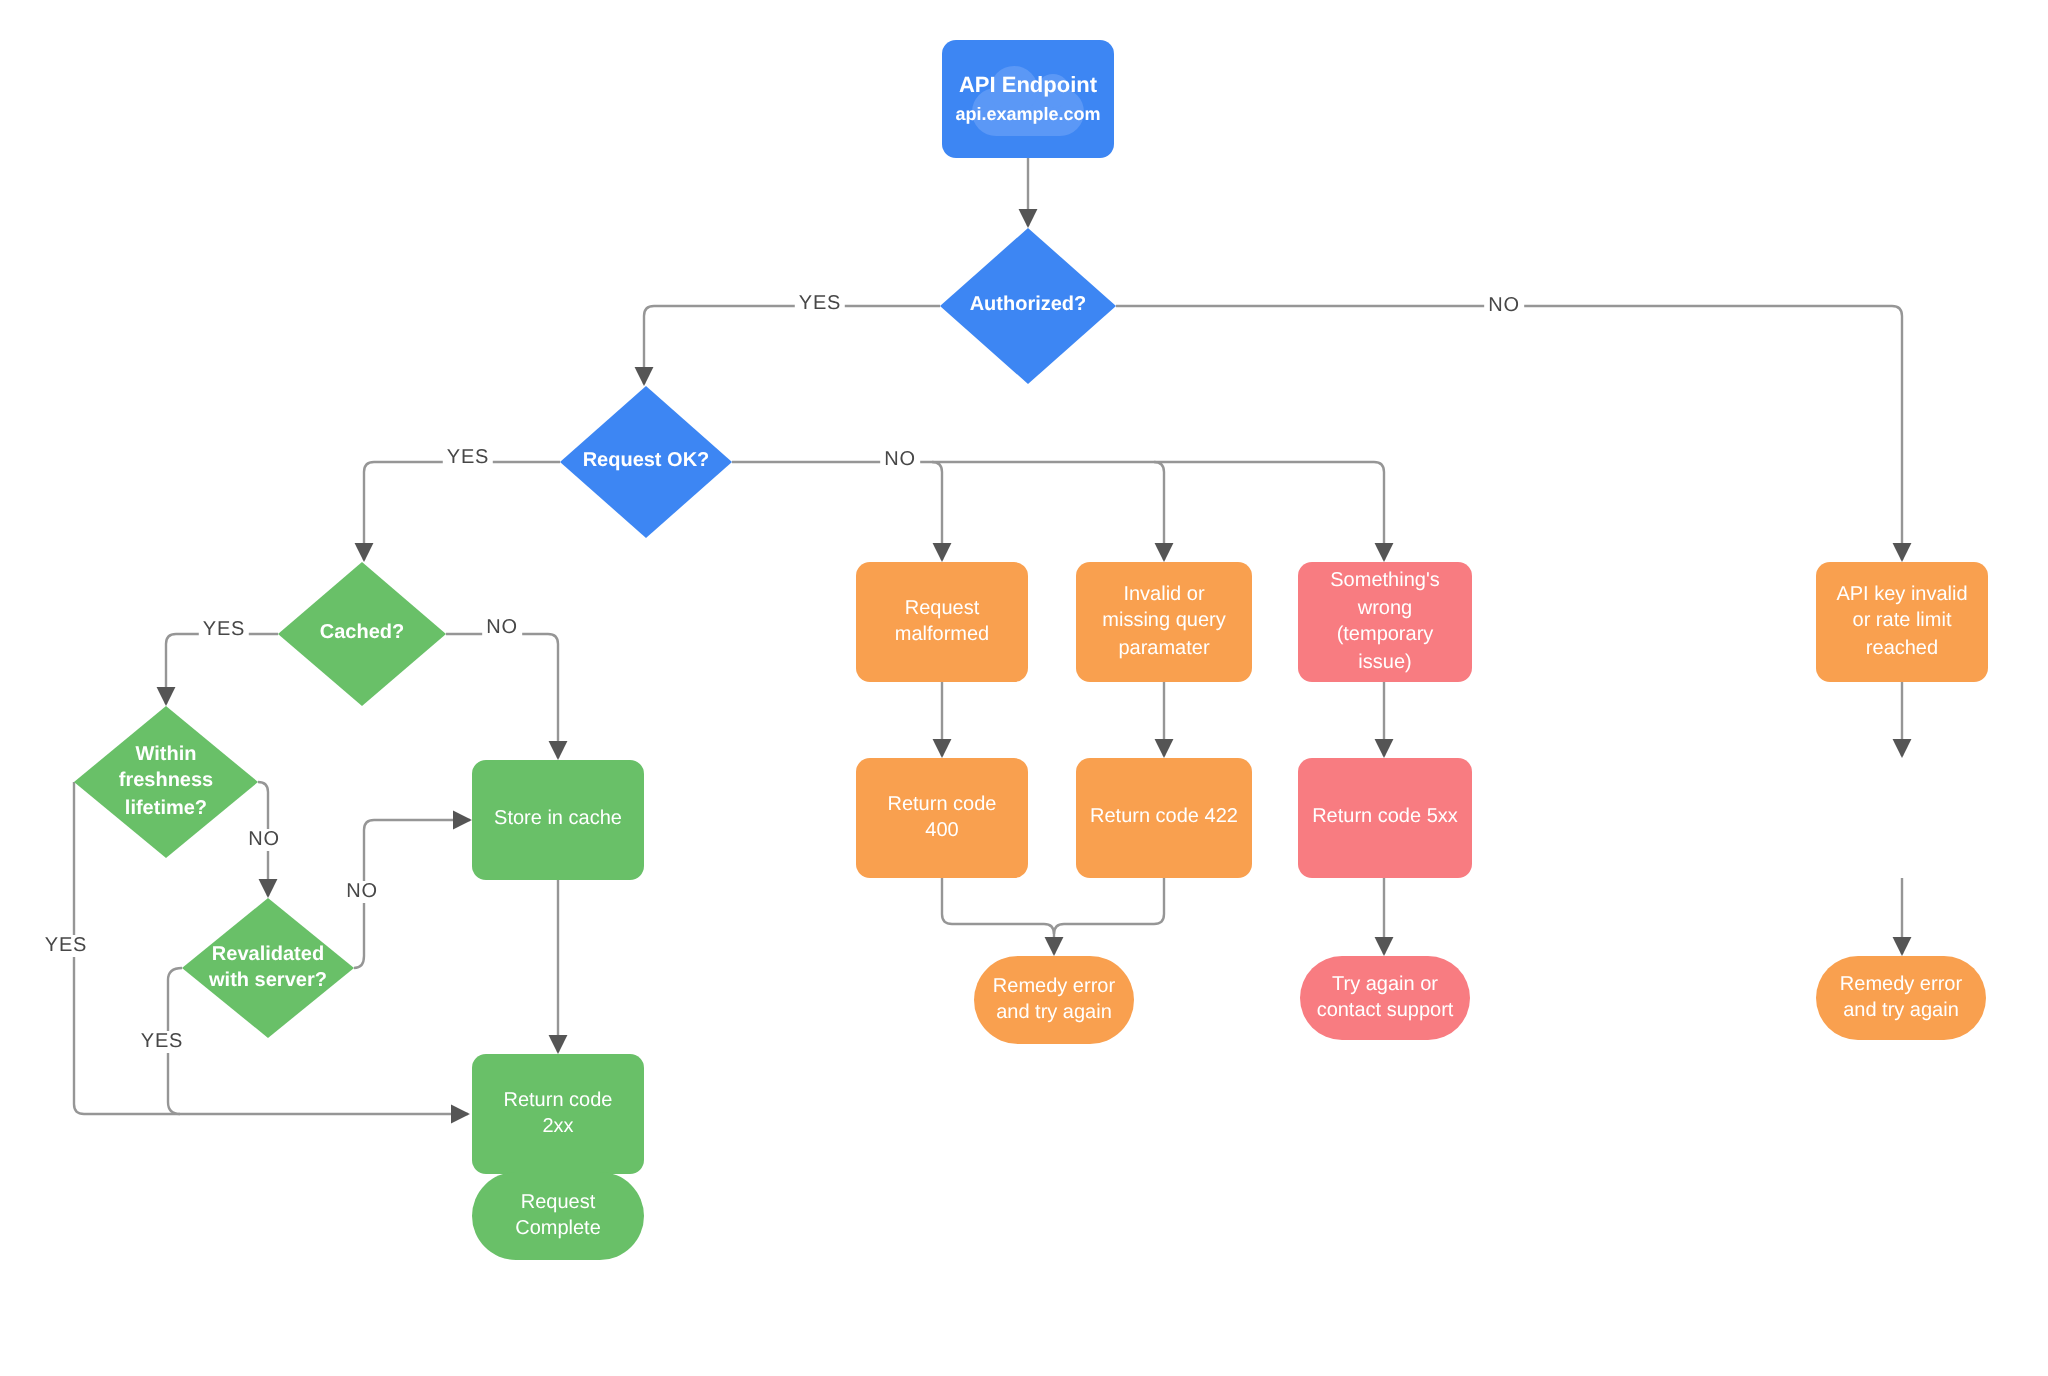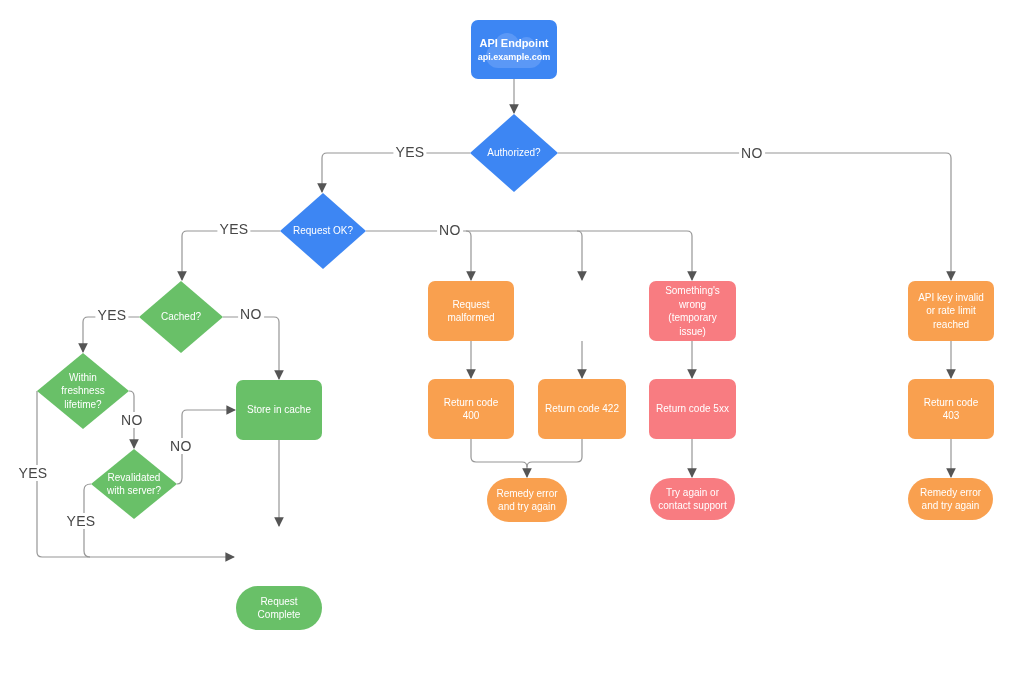--- a/index.html
+++ b/index.html
@@ -24,38 +24,38 @@
   .green{background:var(--green);}
   .orange{background:var(--orange);}
   .pink{background:var(--pink);}
   .diamond{background:transparent;padding:0;}
   .diamond .dshape{
     position:absolute;left:0;top:0;right:0;bottom:0;
     clip-path:polygon(50% 0,100% 50%,50% 100%,0 50%);
   }
   .diamond.blue .dshape{background:var(--blue);}
   .diamond.green .dshape{background:var(--green);}
-  .diamond .dlabel{position:relative;z-index:1;width:80%;}
+  .diamond .dlabel{position:relative;z-index:1;width:80%;font-weight:bold;}
   .api-title{font-weight:bold;font-size:11px;display:block;position:relative;z-index:1;}
   .api-sub{font-weight:bold;font-size:9px;display:block;position:relative;z-index:1;}
   .cloud{
     position:absolute;left:15px;top:24px;width:56px;height:24px;
     background:var(--cloud);border-radius:13px;z-index:0;
   }
   .cloud::before{
     content:"";position:absolute;left:9px;top:-11px;width:24px;height:24px;
     border-radius:50%;background:var(--cloud);
   }
   .cloud::after{
     content:"";position:absolute;right:7px;top:-7px;width:17px;height:17px;
     border-radius:50%;background:var(--cloud);
   }
   .elabel{
     position:absolute;z-index:3;transform:translate(-50%,-50%);
-    font-size:14px;letter-spacing:.4px;color:var(--labeltext);
+    font-size:10px;letter-spacing:.4px;color:var(--labeltext);
     background:#fff;padding:0 2px;white-space:nowrap;
   }
 </style>
 </head>
 <body>
 
 <div class="canvas">
 
   <svg class="edges" width="1024" height="688" aria-hidden="true">
     <defs>
@@ -116,29 +116,35 @@
 
   <div class="node diamond green" style="left:91px;top:449px;width:86px;height:70px">
     <div class="dshape"></div>
     <span class="dlabel" style="width:82%">Revalidated with server?</span>
   </div>
 
   <div class="node rect green" style="left:236px;top:380px;width:86px;height:60px">
     <span>Store in cache</span>
   </div>
 
+  <div class="node rect green" style="left:236px;top:527px;width:86px;height:60px">
+    <span>Return code 2xx</span>
+  </div>
 
   <div class="node pill green" style="left:236px;top:586px;width:86px;height:44px">
     <span>Request Complete</span>
   </div>
 
   <div class="node rect orange" style="left:428px;top:281px;width:86px;height:60px">
     <span>Request malformed</span>
   </div>
 
+  <div class="node rect orange" style="left:538px;top:281px;width:88px;height:60px">
+    <span>Invalid or missing query paramater</span>
+  </div>
 
   <div class="node rect orange" style="left:428px;top:379px;width:86px;height:60px">
     <span>Return code 400</span>
   </div>
 
   <div class="node rect orange" style="left:538px;top:379px;width:88px;height:60px">
     <span>Return code 422</span>
   </div>
 
   <div class="node pill orange" style="left:487px;top:478px;width:80px;height:44px">
@@ -154,23 +160,20 @@
   </div>
 
   <div class="node pill pink" style="left:650px;top:478px;width:85px;height:42px">
     <span>Try again or contact support</span>
   </div>
 
   <div class="node rect orange" style="left:908px;top:281px;width:86px;height:60px">
     <span>API key invalid or rate limit reached</span>
   </div>
 
-  <div class="node rect orange" style="left:908px;top:379px;width:86px;height:60px">
-    <span>Return code 403</span>
-  </div>
 
   <div class="node pill orange" style="left:908px;top:478px;width:85px;height:42px">
     <span>Remedy error and try again</span>
   </div>
 
   <span class="elabel" style="left:410px;top:152px">YES</span>
   <span class="elabel" style="left:752px;top:153px">NO</span>
   <span class="elabel" style="left:234px;top:229px">YES</span>
   <span class="elabel" style="left:450px;top:230px">NO</span>
   <span class="elabel" style="left:112px;top:315px">YES</span>

